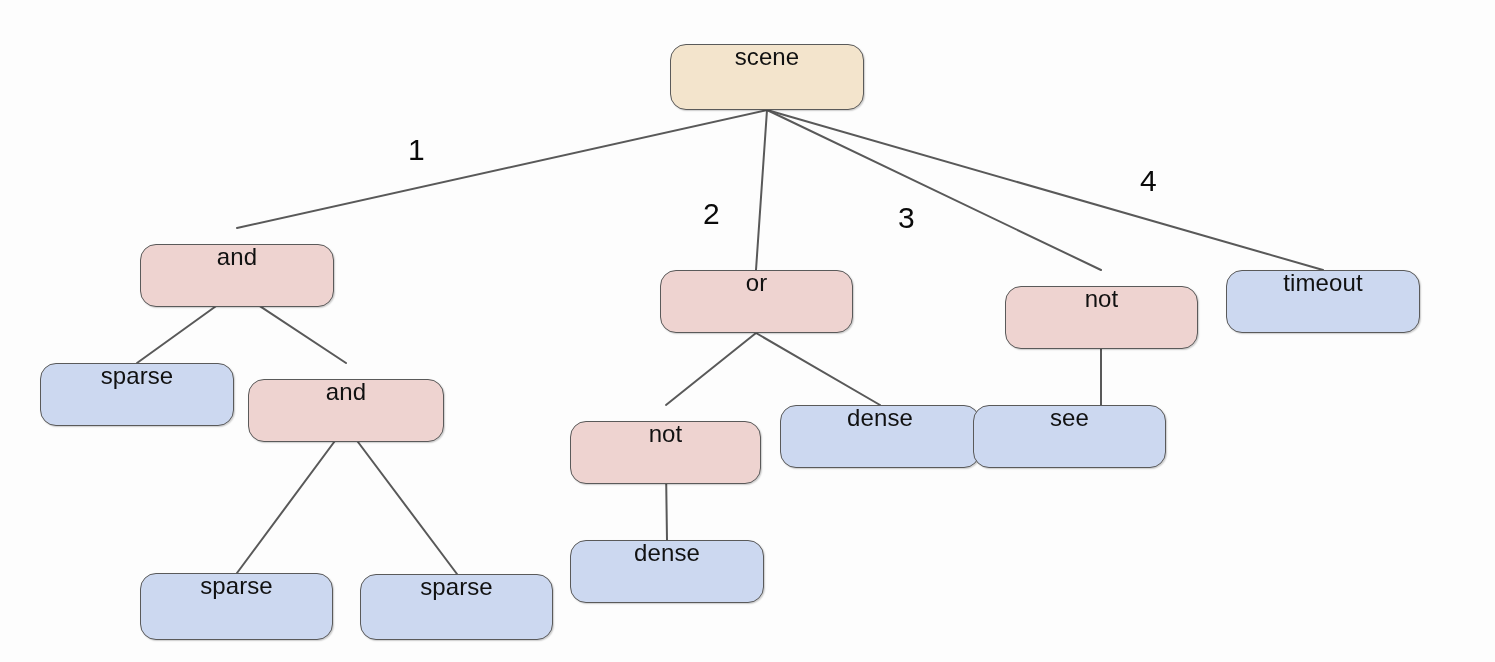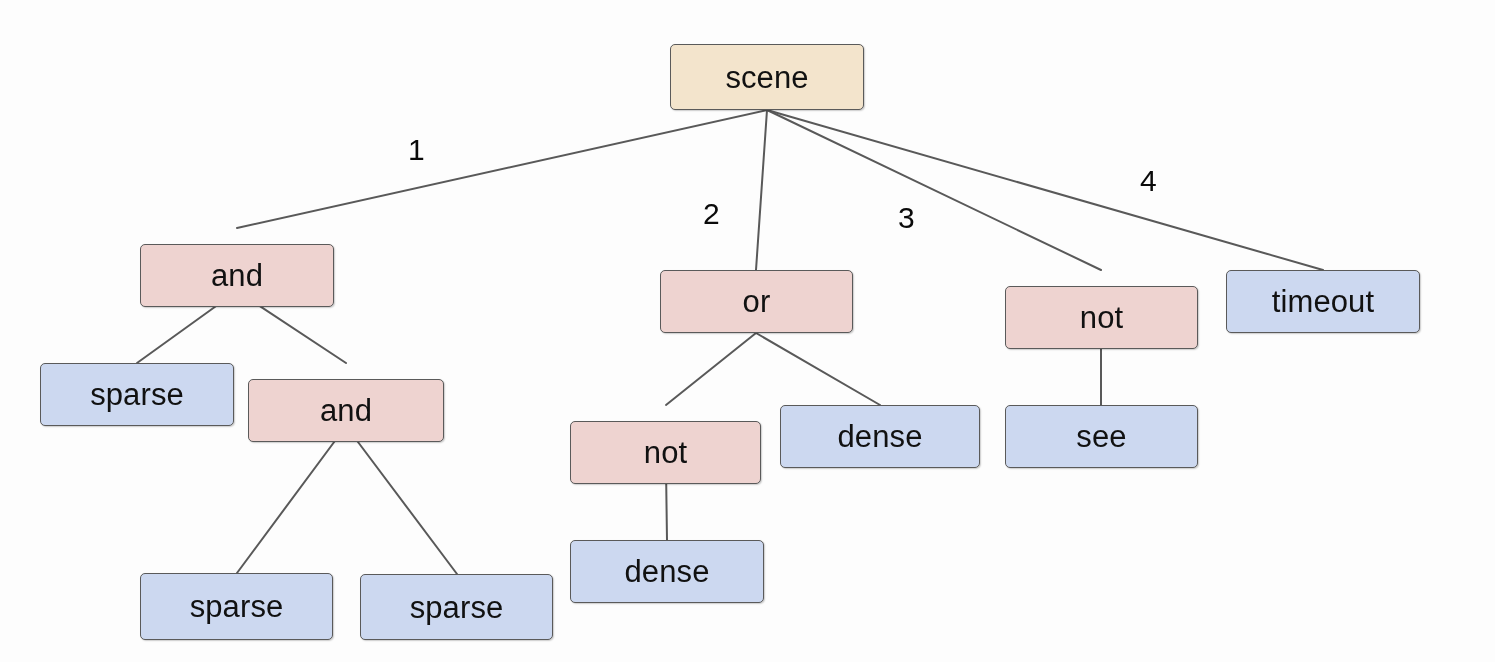--- a/index.html
+++ b/index.html
@@ -22,25 +22,25 @@
     position: absolute;
     left: 0;
     top: 0;
     width: 1495px;
     height: 662px;
   }
   .node {
     position: absolute;
     box-sizing: border-box;
     border: 1.6px solid #5a5a5a;
-    border-radius: 5px;
+    border-radius: 16px;
     display: flex;
-    align-items: center;
+    align-items: flex-start;
     justify-content: center;
-    font-size: 31px;
+    font-size: 24px;
     color: #111111;
     letter-spacing: 0.1px;
     line-height: 1;
     box-shadow: 1px 1px 1.5px rgba(0,0,0,0.20);
     z-index: 2;
   }
   .node.op {
     background: #eed3d0;
     margin-top: 16px;
   }
@@ -98,21 +98,21 @@
       </div>
       <div class="node op" style="left: 248px; top: 363px; width: 196px; height: 63px;">
         <span>and</span>
       </div>
       <div class="node op" style="left: 570px; top: 405px; width: 191px; height: 63px;">
         <span>not</span>
       </div>
       <div class="node term" style="left: 780px; top: 405px; width: 200px; height: 63px;">
         <span>dense</span>
       </div>
-      <div class="node term" style="left: 1005px; top: 405px; width: 193px; height: 63px;">
+      <div class="node term" style="left: 973px; top: 405px; width: 193px; height: 63px;">
         <span>see</span>
       </div>
       <div class="node term" style="left: 570px; top: 540px; width: 194px; height: 63px;">
         <span>dense</span>
       </div>
       <div class="node term" style="left: 140px; top: 573px; width: 193px; height: 67px;">
         <span>sparse</span>
       </div>
       <div class="node term" style="left: 360px; top: 574px; width: 193px; height: 66px;">
         <span>sparse</span>

